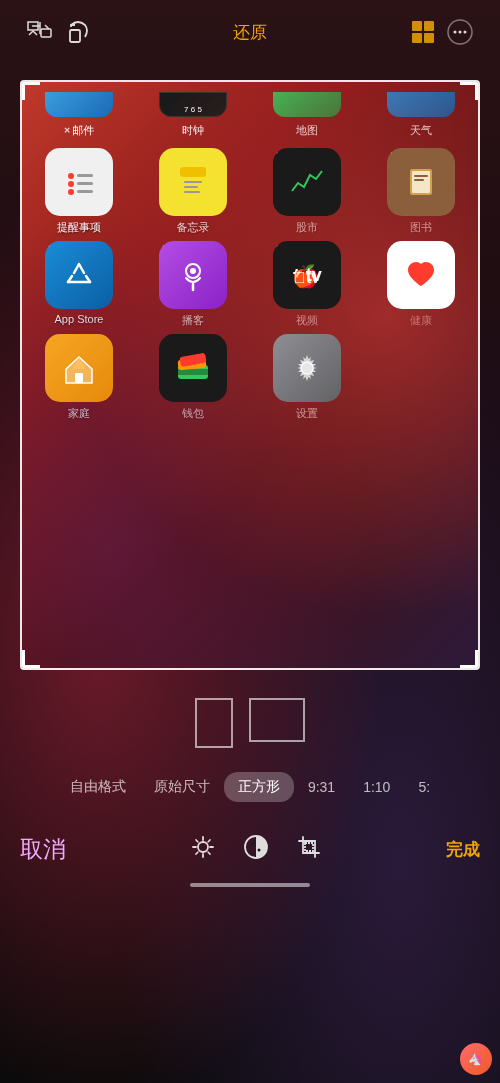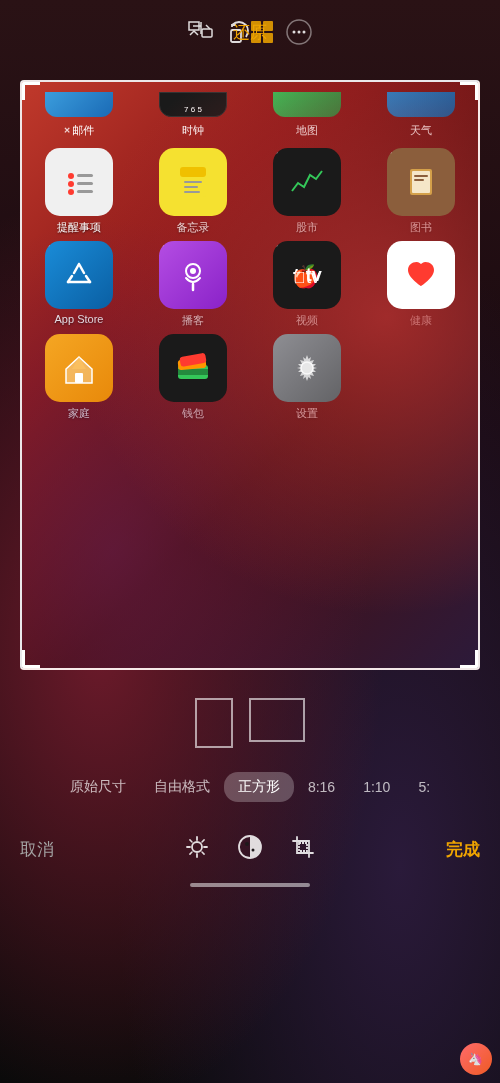--- a/index.html
+++ b/index.html
@@ -20,21 +20,21 @@
                   radial-gradient(ellipse at 80% 80%, #2a1a3a 0%, transparent 50%),
                   linear-gradient(180deg, #2a1215 0%, #1a0a10 40%, #0a0a0a 100%);
     }
 
     
     .top-bar {
       position: relative;
       z-index: 10;
       display: flex;
       align-items: center;
-      justify-content: center;
+      justify-content: space-between;
       padding: 14px 27px 10px;
       height: 60px;
     }
     .top-bar-left {
       display: flex;
       align-items: center;
       gap: 14px;
     }
     .top-bar-title {
       color: #f0a500;
@@ -251,22 +251,22 @@
     }
 
     
     .bottom-toolbar {
       display: flex;
       align-items: center;
       justify-content: space-between;
       padding: 12px 20px 8px;
     }
     .btn-cancel {
-      color: #a3a3a3;
-      font-size: 17px;
+      color: #f0abfc;
+      font-size: 23px;
       cursor: pointer;
     }
     .btn-done {
       color: #f0a500;
       font-size: 17px;
       font-weight: 600;
       cursor: pointer;
     }
     .toolbar-icons {
       display: flex;
@@ -569,24 +569,24 @@
 </div>
 
 <div class="bottom-area">
 
   <div class="ratio-thumbs">
     <div class="ratio-thumb portrait"></div>
     <div class="ratio-thumb landscape"></div>
   </div>
 
   <div class="format-options">
+    <span class="format-option">自由格式</span>
     <span class="format-option">原始尺寸</span>
-    <span class="format-option">自由格式</span>
     <span class="format-option active">正方形</span>
-    <span class="format-option">8:16</span>
+    <span class="format-option">9:31</span>
     <span class="format-option">1:10</span>
     <span class="format-option">5:</span>
   </div>
 
   <div class="bottom-toolbar">
     <span class="btn-cancel">取消</span>
     <div class="toolbar-icons">
 
       <span class="tool-icon">
         <svg width="24" height="24" viewBox="0 0 24 24">

